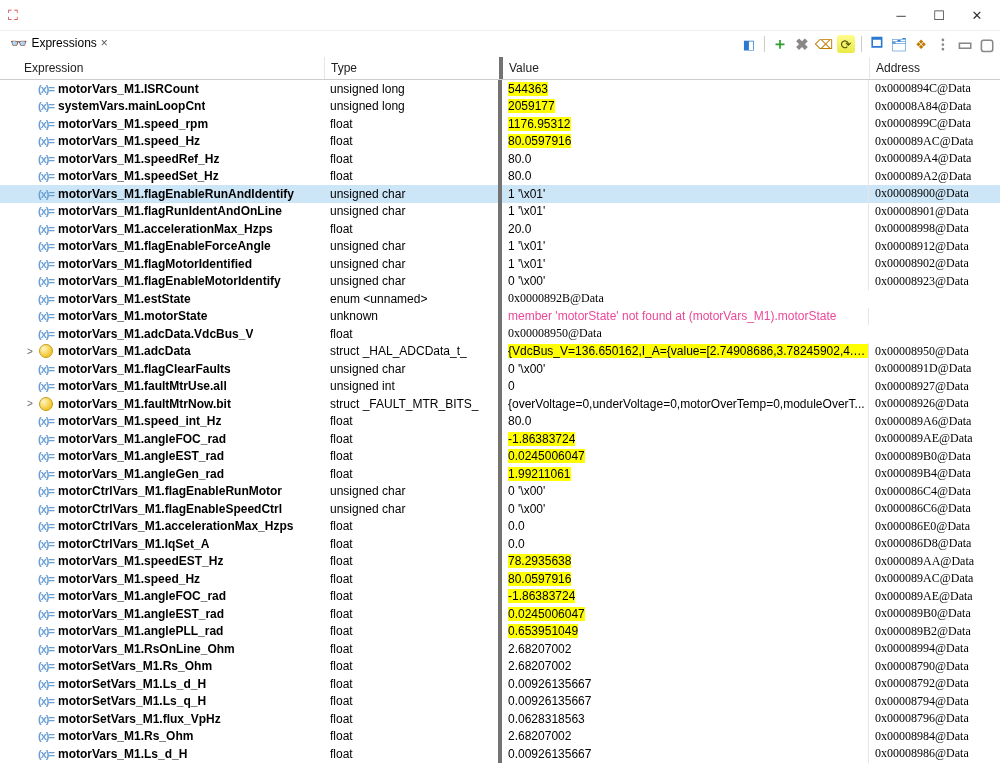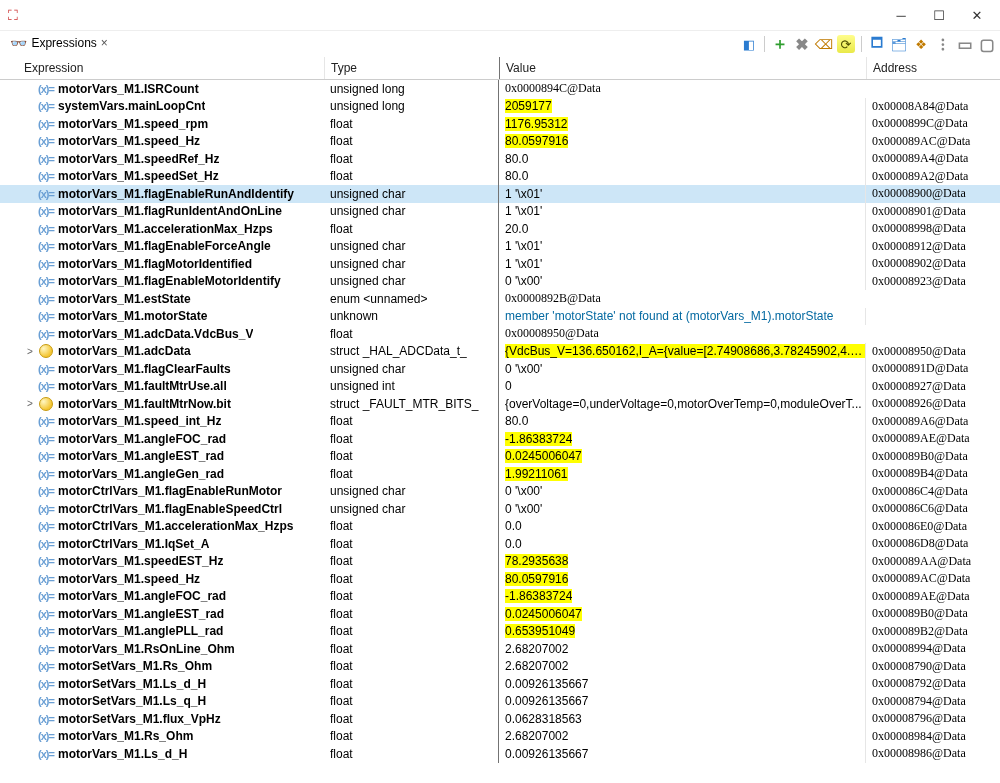--- a/index.html
+++ b/index.html
@@ -58,21 +58,21 @@
   .headers {
     display:flex;
     height:22px;
     align-items:center;
     border-bottom:1px solid #ccc;
     font-weight:normal;
     color:#222;
     user-select:none;
   }
   .col-expr  { width: 300px; padding-left:24px; border-right:1px solid #e6e6e6; }
-  .col-type  { width: 168px; padding-left:6px; border-right:1px solid #737373; }
+  .col-type  { width: 168px; padding-left:6px; border-right:4px solid #737373; }
   .col-value { width: 360px; padding-left:6px; border-right:1px solid #e6e6e6; }
   .col-addr  { flex: 1 1 auto; padding-left:6px; }
   .headers > div { height:100%; display:flex; align-items:center; }
 
   .rows { height: calc(783px - 30px - 26px - 22px); overflow:hidden; }
   .row {
     display:flex;
     height:17.5px;
     align-items:center;
     white-space:nowrap;
@@ -94,21 +94,21 @@
   }
   .struct-icon {
     width:14px; height:14px; border-radius:50%;
     background: radial-gradient(circle at 30% 30%, #fff7c2, #f4c531 70%);
     border:1px solid #c79a0d;
     box-sizing:border-box;
   }
   .expr-label { padding-left:2px; overflow:hidden; text-overflow:ellipsis;font-weight:bold; }
 
   .val-hl { background:#ffff00; }
-  .val-red { color:#0369a1; }
+  .val-red { color:#ec4899; }
   .clip { overflow:hidden; text-overflow:ellipsis; max-width:100%; }
 </style>
 </head>
 <body>
 
 <div class="window-titlebar">
   <div class="title-left">
     <span class="app-icon">⛶</span>
   </div>
   <div class="win-btns">
@@ -153,20 +153,23 @@
 <div class="rows" id="rows">
     <div class="row">
       <div class="col-expr">
         <span class="expr-cell">
           <span class="leaf-pad"></span>
           <span class="xi-icon" style="letter-spacing: -1px;">(x)=</span>
           <span class="expr-label">motorVars_M1.ISRCount</span>
         </span>
       </div>
       <div class="col-type">unsigned long</div>
+      <div class="col-value">
+        <span class="clip val-hl">544363</span>
+      </div>
       <div class="col-addr">0x0000894C@Data</div>
     </div>
     <div class="row">
       <div class="col-expr">
         <span class="expr-cell">
           <span class="leaf-pad"></span>
           <span class="xi-icon" style="letter-spacing: -1px;">(x)=</span>
           <span class="expr-label">systemVars.mainLoopCnt</span>
         </span>
       </div>

